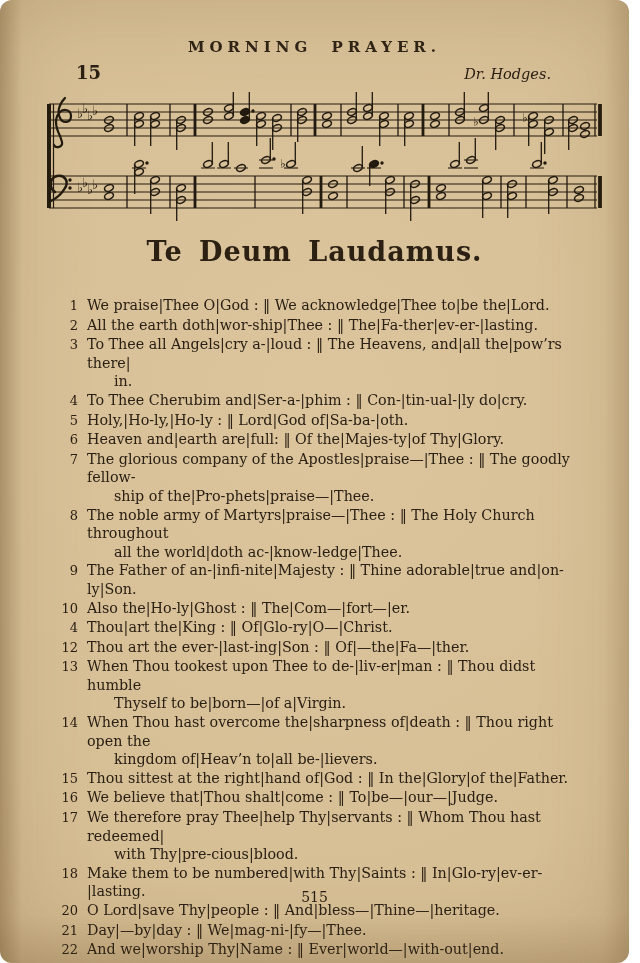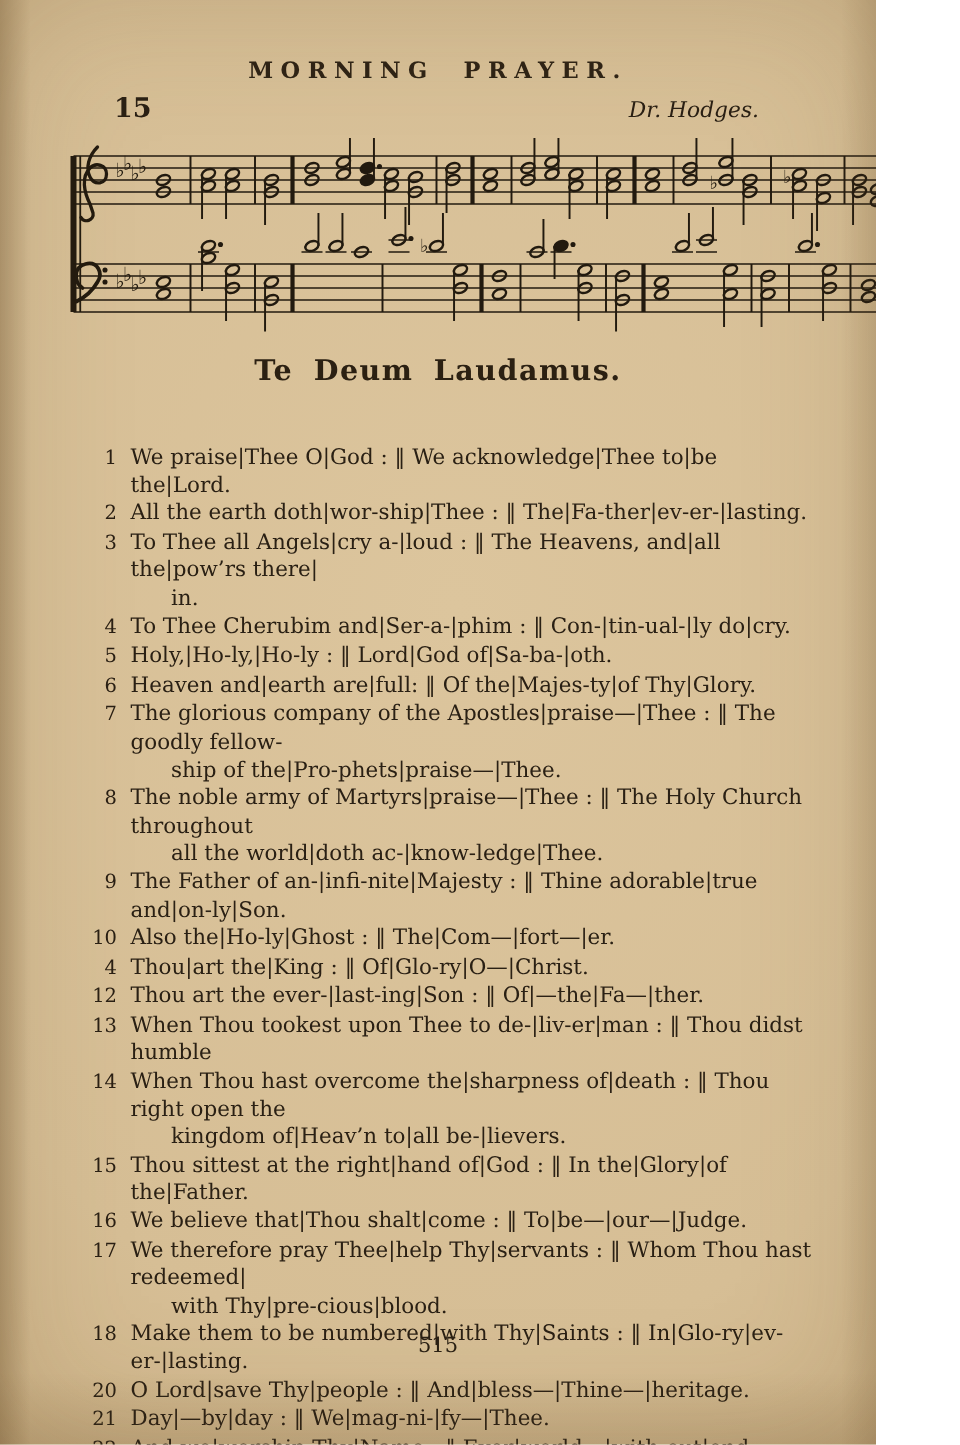--- a/index.html
+++ b/index.html
@@ -1,41 +1,42 @@
 <!DOCTYPE html>
 <html><head>
 <meta charset="utf-8">
 <style>
   html,body{margin:0;padding:0;}
   body{width:640px;height:963px;overflow:hidden;}
   .page{
-    position:relative;width:584px;height:963px;overflow:hidden;
+    position:relative;width:629px;height:963px;overflow:hidden;
     color:#2a2014;
     font-family:"DejaVu Serif","Liberation Serif",serif;
     background:
       linear-gradient(90deg, rgba(94,66,30,.30), rgba(94,66,30,0) 3.5%),
       linear-gradient(270deg, rgba(94,66,30,.16), rgba(94,66,30,0) 4%),
       linear-gradient(0deg, rgba(94,66,30,.14), rgba(94,66,30,0) 5%),
       radial-gradient(125% 95% at 52% 42%, #dcc59d 0%, #d6be95 55%, #cbb084 85%, #b99b6e 100%);
+    border-radius: 12px;
   }
   .page::after{
     content:"";position:absolute;inset:0;pointer-events:none;
     box-shadow:inset 0 0 90px rgba(110,80,40,.22);
   }
   .masthead{
     position:absolute;top:38px;left:0;width:100%;text-align:center;
     font-size:15px;font-weight:bold;letter-spacing:5px;word-spacing:9px;color:#2e2315;
   }
   .hymn-number{position:absolute;top:62px;left:76px;font-size:18px;font-weight:bold;}
   .composer{position:absolute;top:66px;right:78px;font-size:14.5px;font-style:italic;font-weight:normal;}
   .score{position:absolute;top:92px;left:40px;width:566px;height:129px;}
   .score svg{display:block;}
   .section-title{
     position:absolute;top:236px;left:0;width:100%;text-align:center;
-    font-size:19px;font-weight:bold;letter-spacing:1px;color:#2b2012;
+    font-size:27px;font-weight:bold;letter-spacing:1px;color:#2b2012;
     word-spacing:6px;
   }
   .verses{position:absolute;top:296px;left:56px;right:42px;font-size:14.3px;line-height:18.6px;}
   .verse{display:flex;gap:9px;}
   .vnum{flex:none;width:22px;text-align:right;font-size:13px;padding-top:1px;}
   .vtext{flex:1;}
   .cont{padding-left:27px;}
   .page-number{position:absolute;top:889px;left:0;width:100%;text-align:center;font-size:14px;}
 </style>
 </head>
@@ -312,20 +313,21 @@
       <div class="verse">
         <span class="vnum">12</span>
         <div class="vtext">
           <div>Thou art the ever-|last-ing|Son : ‖ Of|—the|Fa—|ther.</div>
         </div>
       </div>
       <div class="verse">
         <span class="vnum">13</span>
         <div class="vtext">
           <div>When Thou tookest upon Thee to de-|liv-er|man : ‖ Thou didst humble</div>
+          <div class="cont">Thyself to be|born—|of a|Virgin.</div>
         </div>
       </div>
       <div class="verse">
         <span class="vnum">14</span>
         <div class="vtext">
           <div>When Thou hast overcome the|sharpness of|death : ‖ Thou right open the</div>
           <div class="cont">kingdom of|Heav’n to|all be-|lievers.</div>
         </div>
       </div>
       <div class="verse">

